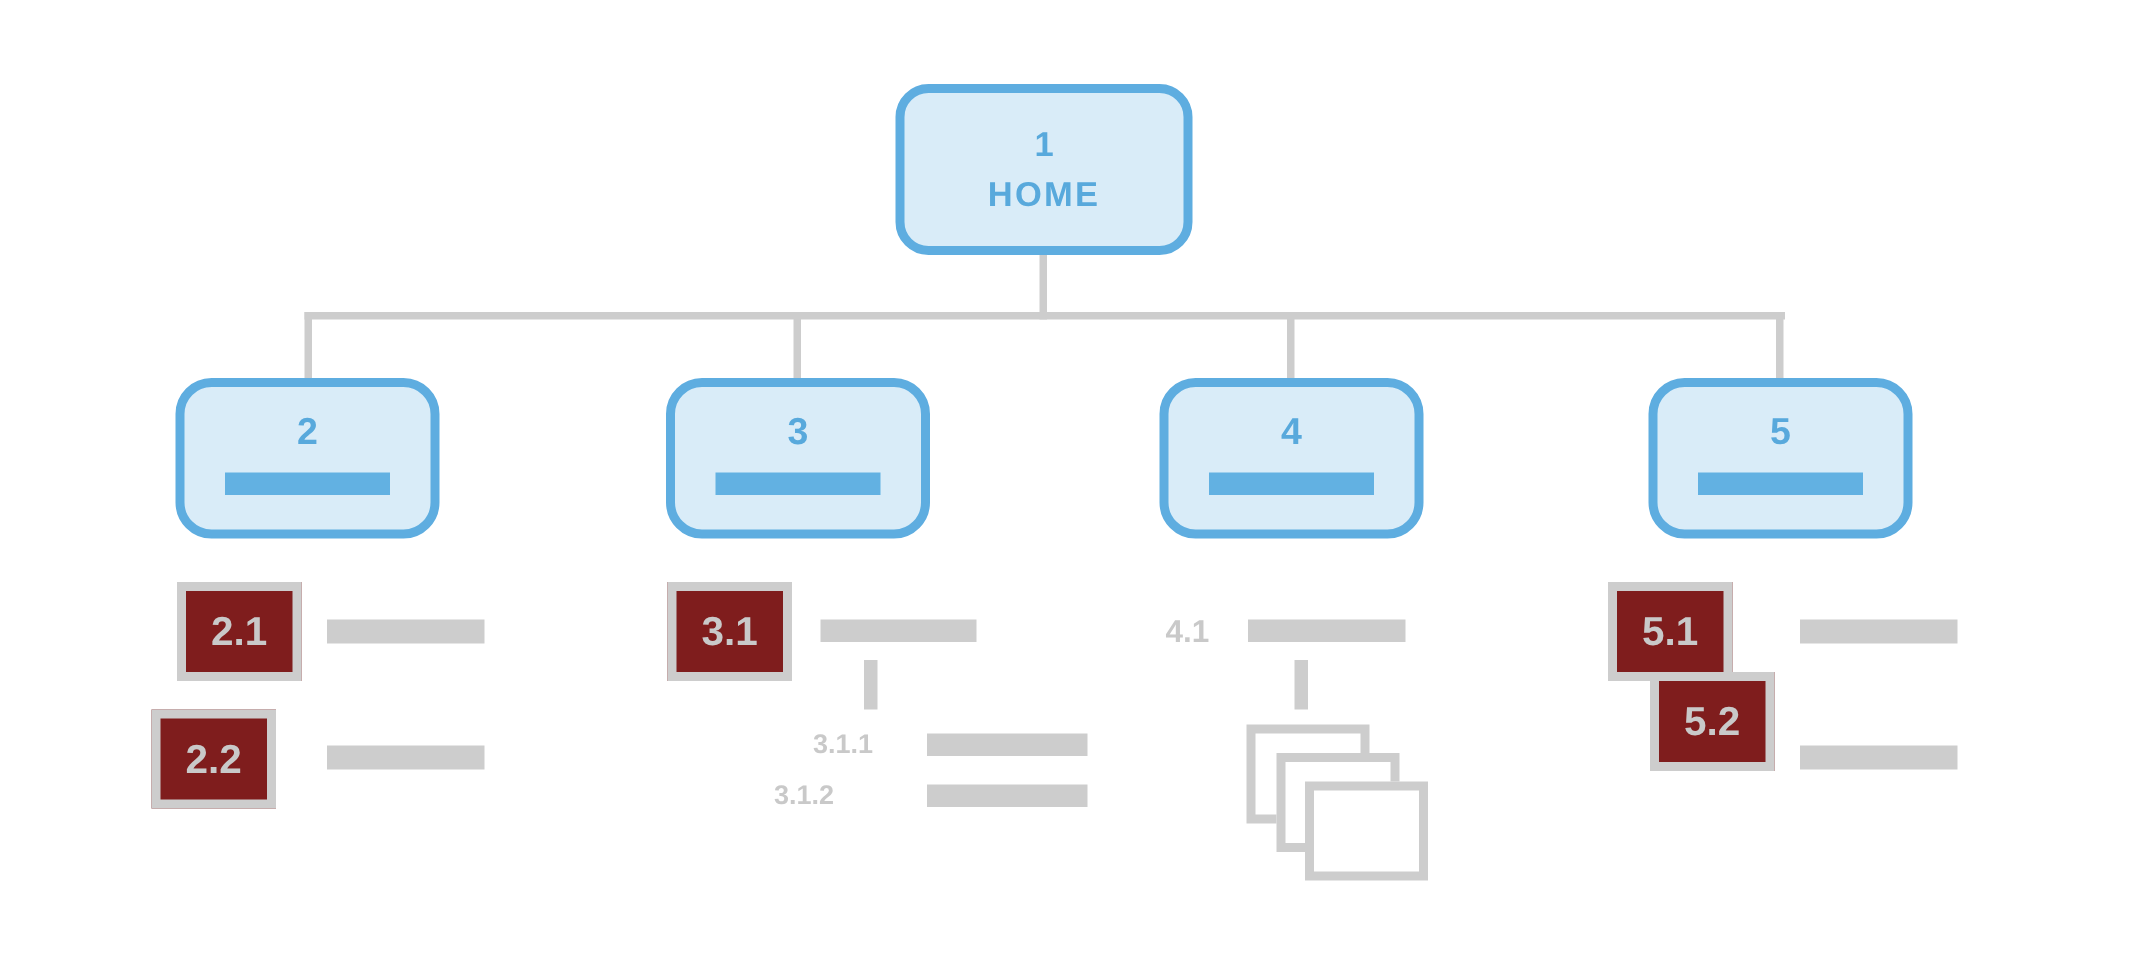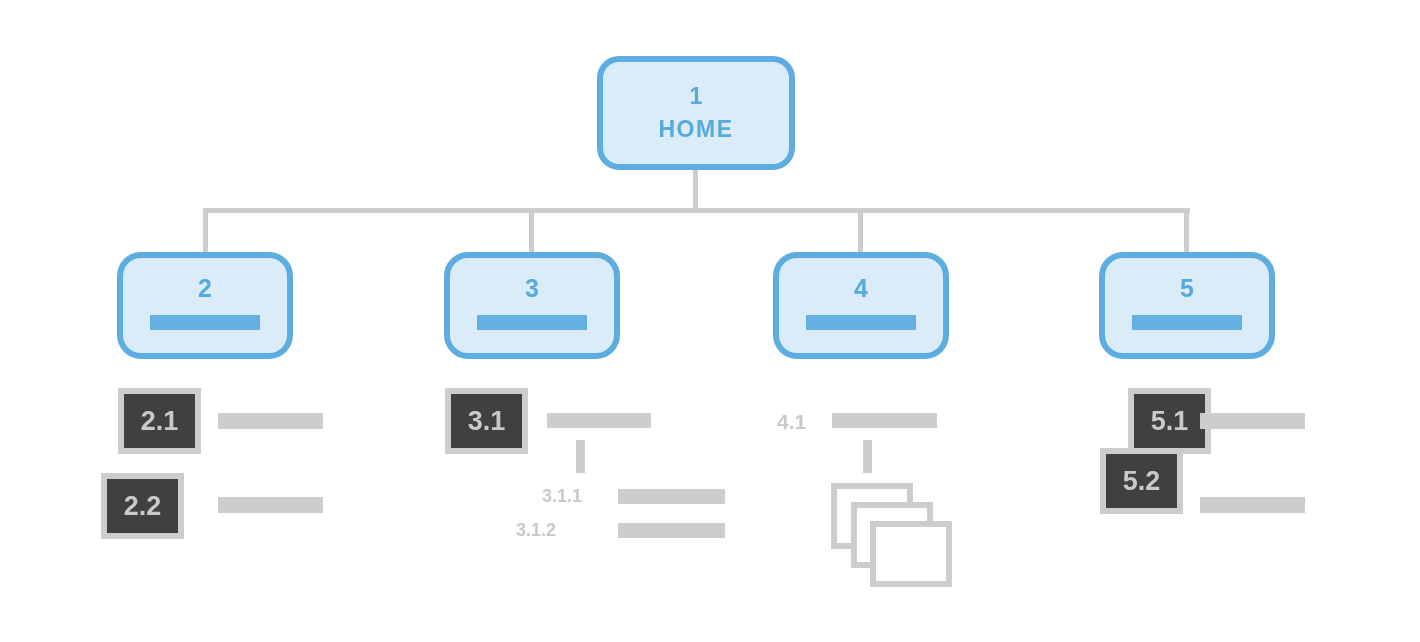--- a/index.html
+++ b/index.html
@@ -24,21 +24,21 @@
   }
   .node.root .root-label{letter-spacing:1.5px;text-align:center;}
   .node.l2{border-radius:24px;font-size:25px;line-height:26px;padding-top:17px;}
   .bluebar{
     position:absolute;left:50%;transform:translateX(-50%);top:57px;
     width:110px;height:15px;background:var(--accent-bar,#62b1e2);
   }
   
   .subbox{
     position:absolute;box-sizing:border-box;width:83px;height:66px;
-    border:6px solid var(--muted,#cdcdcd);background:#404040;
+    border:6px solid var(--muted,#cdcdcd);background:#7f1d1d;
     display:flex;align-items:center;justify-content:center;
     font-weight:bold;font-size:27px;color:var(--muted-text,#c9c9c9);
   }
   .glabel{
     position:absolute;font-weight:bold;font-size:18px;line-height:25px;
     color:var(--muted-text,#c9c9c9);
   }
   .gbar{position:absolute;height:16px;background:var(--muted,#cdcdcd);}
   .gbar.thin{height:15px;}
   .vline{position:absolute;width:9px;height:33px;background:var(--muted,#cdcdcd);}
@@ -102,21 +102,21 @@
 
   <div class="glabel" style="left:777px;top:409px;font-size:21px;">4.1</div>
   <div class="gbar thin" style="left:832px;top:413px;width:105px;"></div>
   <div class="vline" style="left:863px;top:440px;"></div>
   <div>
     <div class="page" style="left:831px;top:483px;"></div>
     <div class="page" style="left:851px;top:502px;"></div>
     <div class="page" style="left:870px;top:521px;"></div>
   </div>
 
-  <div class="subbox" style="left:1128px;top:388px;">
+  <div class="subbox" style="left:1072px;top:388px;">
     <span>5.1</span>
   </div>
   <div class="gbar" style="left:1200px;top:413px;width:105px;"></div>
   <div class="subbox" style="left:1100px;top:448px;">
     <span>5.2</span>
   </div>
   <div class="gbar" style="left:1200px;top:497px;width:105px;"></div>
 
 </div>
 

